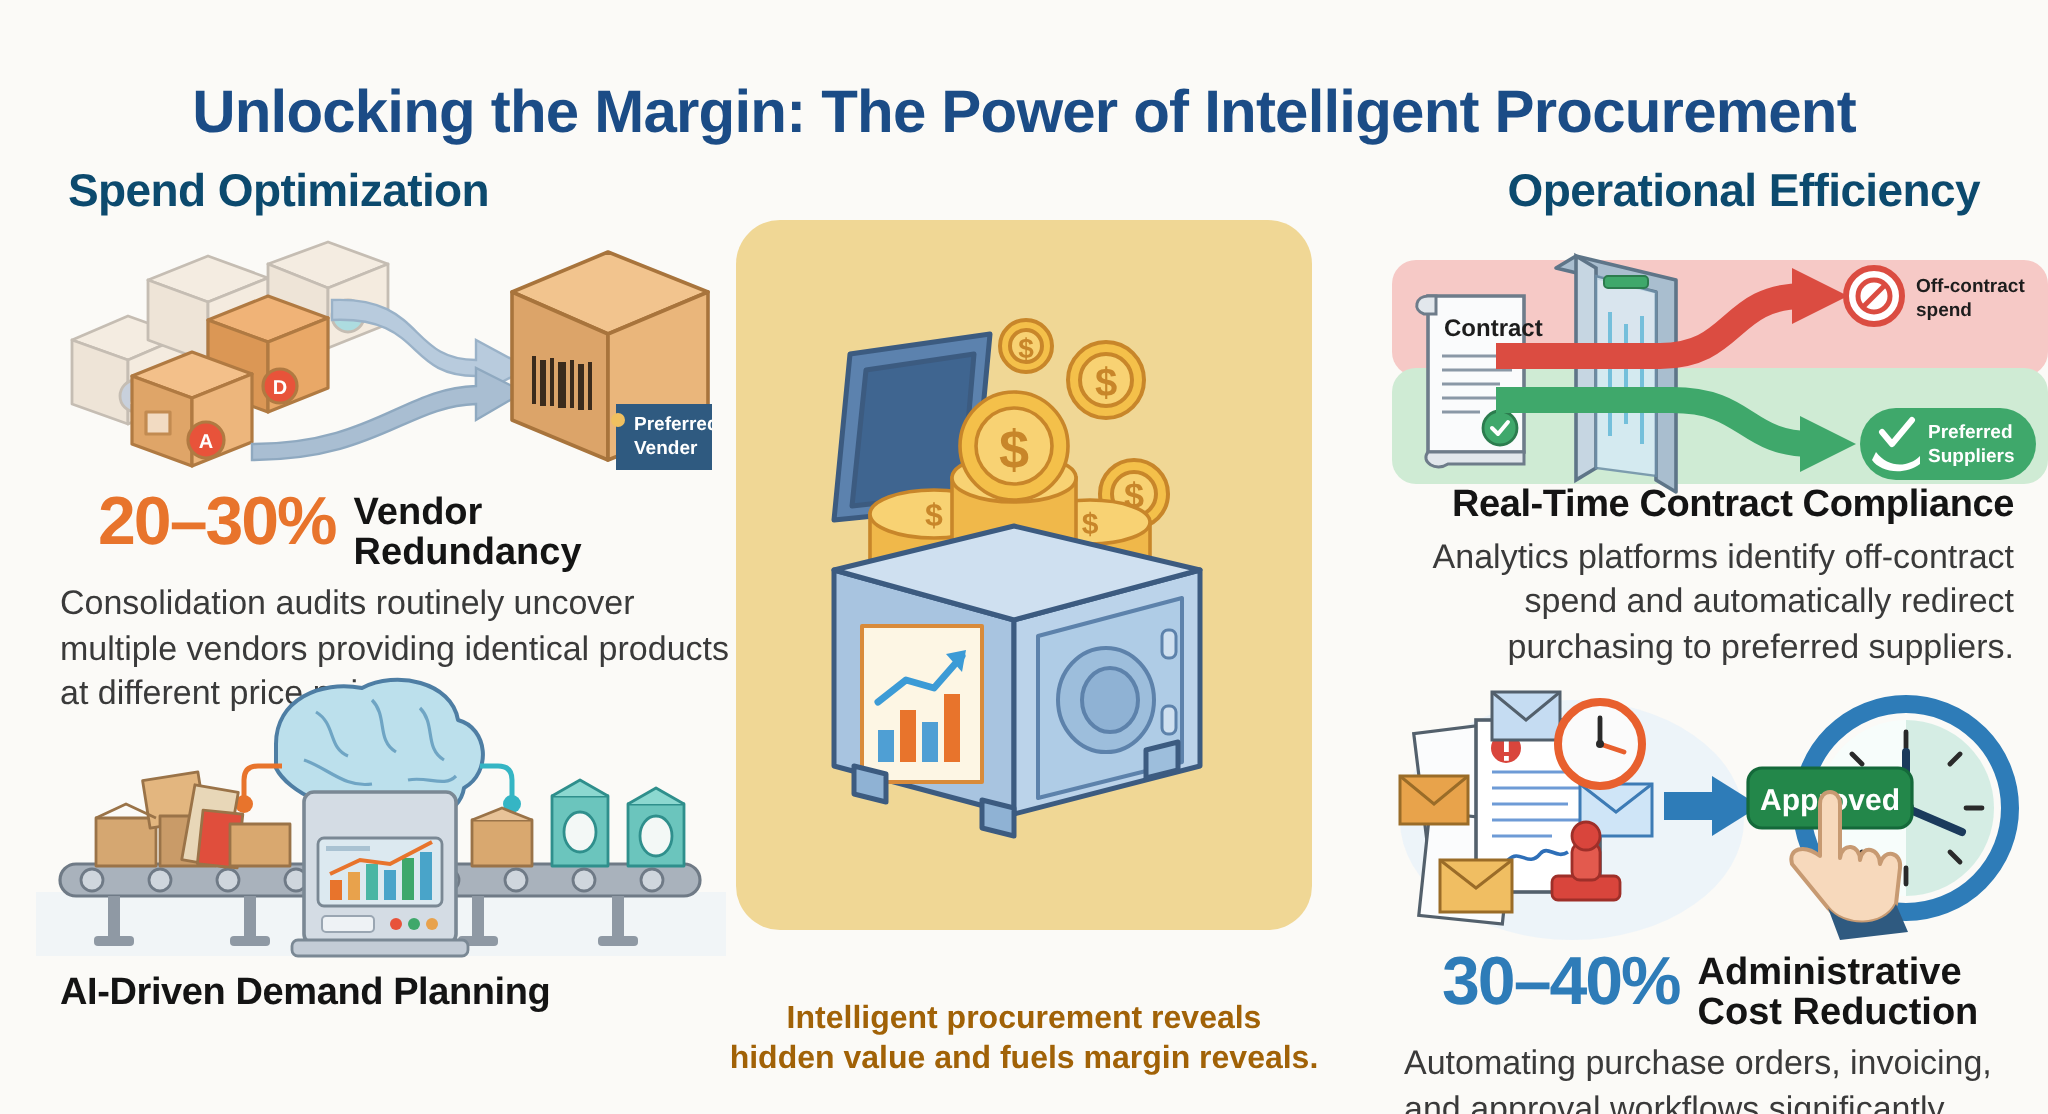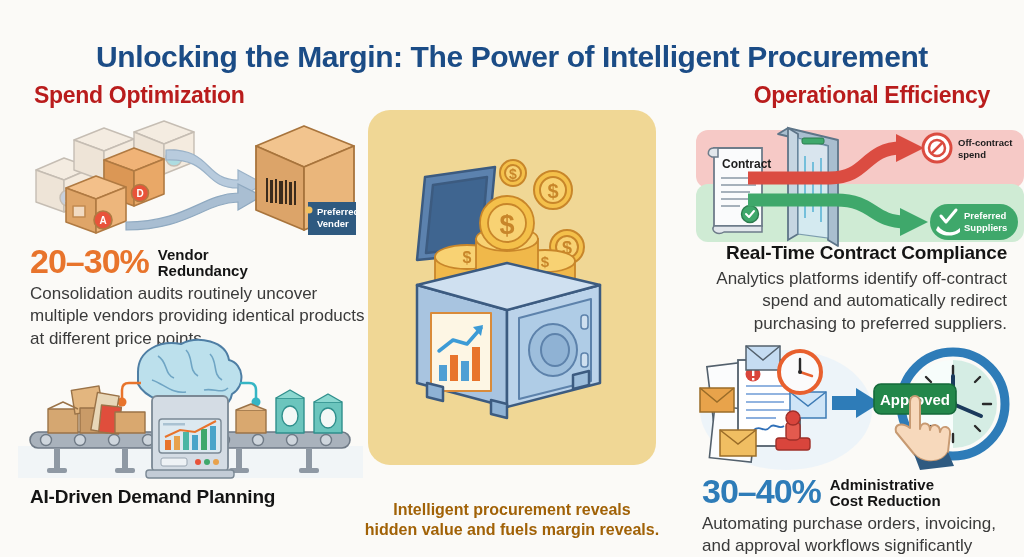--- a/index.html
+++ b/index.html
@@ -19,37 +19,37 @@
     font-size:30px;font-weight:bold;
     letter-spacing:-0.4px;
     color:#1B4C86;
     white-space:nowrap;
     margin-top:22px;
   }
 
   
   .col-head{
     position:absolute;top:82px;
-    font-size:23px;font-weight:bold;color:#b91c1c;
+    font-size:23px;font-weight:bold;color:#0c4a6e;
     letter-spacing:-0.3px;white-space:nowrap;
   }
   .col-head.left{left:34px;}
   .col-head.right{right:34px;}
 
   
   .block{position:absolute;}
   .stat-row{display:flex;align-items:flex-start;gap:9px;}
   .stat-num{
     font-size:34px;font-weight:bold;line-height:0.92;
-    letter-spacing:-1px;white-space:nowrap;
+    letter-spacing:-1px;white-space:nowrap;margin-left:19px;
   }
   .stat-num.orange{color:#E8742C;}
   .stat-num.blue{color:#2E7CB8;}
   .stat-label{
-    font-size:15px;font-weight:bold;line-height:1.06;
+    font-size:19px;font-weight:bold;line-height:1.06;
     color:#141414;padding-top:1px;
   }
   .head-only{
     font-size:19px;font-weight:bold;color:#141414;
     letter-spacing:-0.2px;line-height:1.1;
   }
   .body-txt{
     font-size:17px;line-height:1.32;color:#3a3a3a;margin-top:4px;
   }
 

